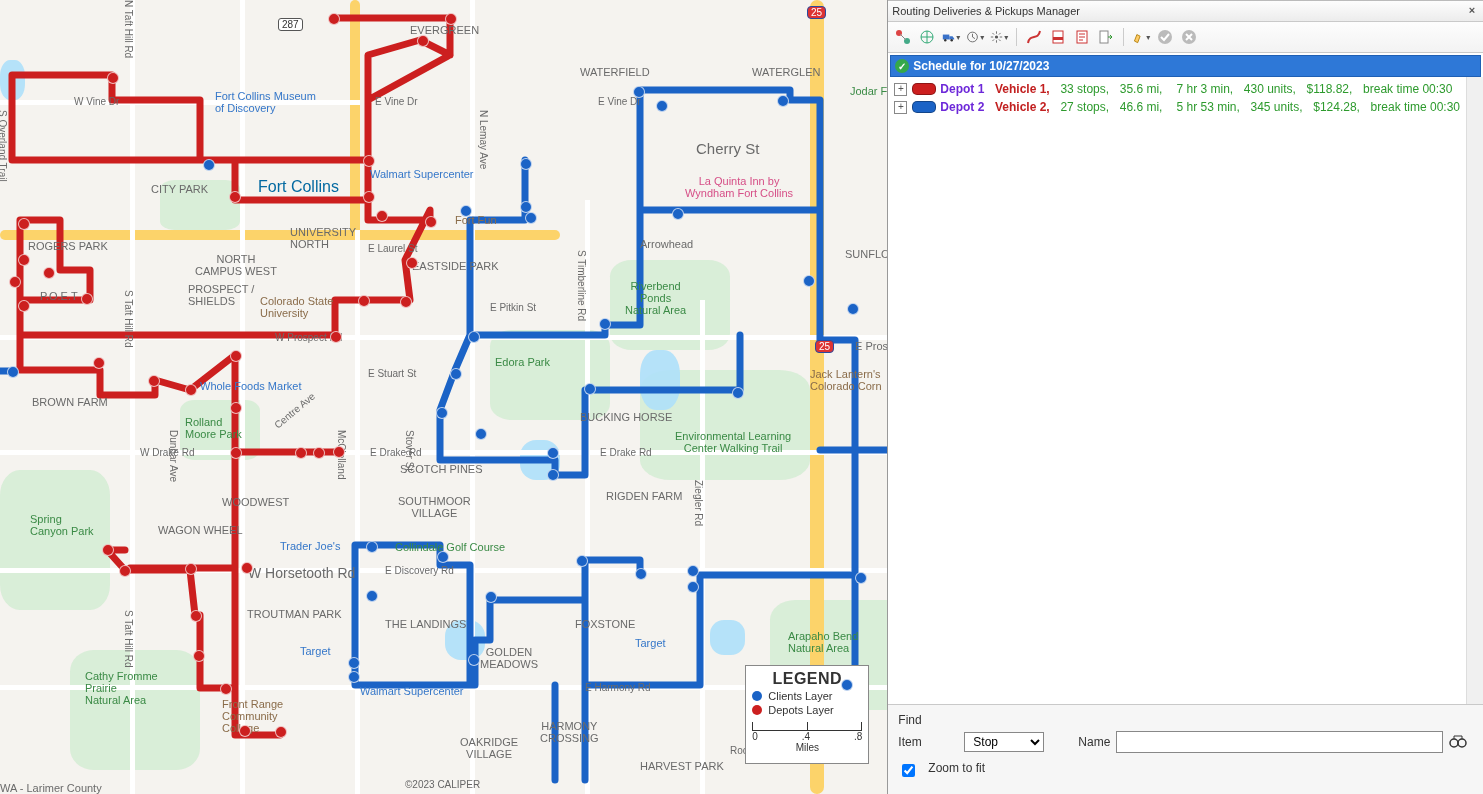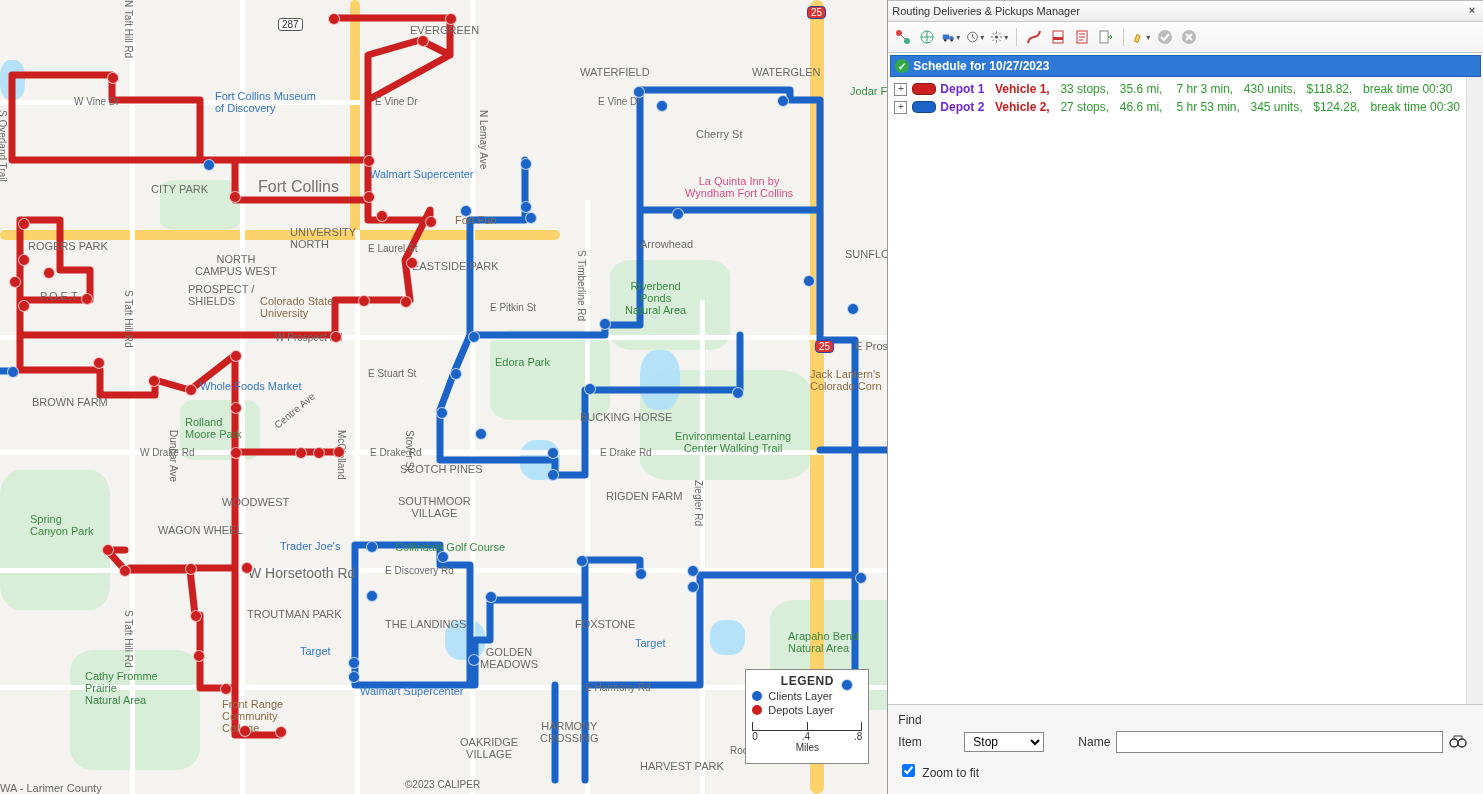--- a/index.html
+++ b/index.html
@@ -29,38 +29,38 @@
 }
 .map-bg {
   position: absolute;
   inset: 0;
 }
 .park { position:absolute; background:#d3ecd3; border-radius:18%; opacity:.85; }
 .water{ position:absolute; background:#aee0fa; border-radius:40%; opacity:.9; }
 .road-major{ position:absolute; background:#fff; }
 .road-hi{ position:absolute; background:#fcd36a; }
 .label { position:absolute; color:#6a6a6a; font-size:11px; white-space:nowrap; pointer-events:none;}
-.label.big{ font-size:16px; color:#737373;}
+.label.big{ font-size:16px; color:#0369a1;}
 .label.poi{ color:#3a8a45; font-size:11px;}
 .label.store{ color:#3577c9;}
 .label.pink{ color:#d64f87;}
 
 svg.routes{ position:absolute; inset:0; width:100%; height:100%; }
 .dot{ position:absolute; width:10px; height:10px; border-radius:50%; border:1px solid rgba(255,255,255,.7);}
 .dot.blue{ background:#1b63c6;}
 .dot.red { background:#cc1f1f;}
 
 .credit{ position:absolute; bottom:4px; left:405px; font-size:10px; color:#666;}
 
 .legend-box{
   position:absolute; right:18px; bottom:30px; width:110px;
   background:#fff; border:1px solid #888; padding:4px 6px 10px;
   font-size:11px; color:#333;
 }
-.legend-box .ttl{ font-weight:bold; text-align:center; font-size:12px; letter-spacing:.5px;}
+.legend-box .ttl{ font-weight:bold; text-align:center; font-size:16px; letter-spacing:.5px;}
 .leg-row{ display:flex; align-items:center; gap:6px; margin-top:2px;}
 .leg-dot{ width:10px; height:10px; border-radius:50%;}
 .scale{ margin-top:6px; text-align:center;}
 .scale-line{ height:8px; border:1px solid #333; border-top:none; display:flex;}
 .scale-line div{ flex:1; border-right:1px solid #333;}
 .scale-line div:last-child{border-right:none;}
 .scale-nums{ display:flex; justify-content:space-between; font-size:10px;}
 .scale-lbl{ font-size:10px;}
 
 
@@ -111,21 +111,21 @@
 .find-panel{
   border-top:1px solid #c9c9c9; background:#f6f6f6;
   padding:8px 10px 14px; font-size:12px; color:#333;
 }
 .find-title{ margin-bottom:4px; }
 .find-grid{ display:grid; grid-template-columns:60px 80px 60px 1fr 24px; gap:8px 6px; align-items:center;}
 select,input[type=text]{
   font:inherit; border:1px solid #888; height:20px; padding:0 4px; background:#fff;
 }
 .examples-row{ display:grid; grid-template-columns:146px 1fr; gap:6px; align-items:center; margin-top:8px;}
-.chkrow{ display:flex; align-items:flex-end; gap:4px;}
+.chkrow{ display:flex; align-items:flex-start; gap:10px;}
 .binoc{ cursor:pointer;}
 .scrollbar{ width:16px; background:#f0f0f0; border-left:1px solid #ddd;}
 .tree-wrap{ display:flex; flex:1; min-height:0;}
 </style>
 </head>
 <body>
 
 <div class="app">
 
   <div class="map-panel">
@@ -256,21 +256,21 @@
     <div class="label store" style="left:370px;top:168px">Walmart Supercenter</div>
     <div class="label store" style="left:360px;top:685px">Walmart Supercenter</div>
     <div class="label store" style="left:300px;top:645px">Target</div>
     <div class="label store" style="left:635px;top:637px">Target</div>
     <div class="label store" style="left:760px;top:685px">Costco Wholesale</div>
     <div class="label" style="left:455px;top:214px;color:#8a6c4a">Fort Fun</div>
 
     <div class="label" style="left:855px;top:340px">E Prospect</div>
     <div class="label" style="left:730px;top:745px;font-size:10px">Rock Creek Dr</div>
 
-    <div class="label" style="left:696px;top:128px;font-size:11px">Cherry St</div>
+    <div class="label" style="left:696px;top:140px;font-size:15px">Cherry St</div>
     <div class="label" style="left:375px;top:96px;font-size:10px">E Vine Dr</div>
     <div class="label" style="left:598px;top:96px;font-size:10px">E Vine Dr</div>
     <div class="label" style="left:74px;top:96px;font-size:10px">W Vine Dr</div>
     <div class="label" style="left:368px;top:243px;font-size:10px">E Laurel St</div>
     <div class="label" style="left:490px;top:302px;font-size:10px">E Pitkin St</div>
     <div class="label" style="left:275px;top:332px;font-size:10px">W Prospect Rd</div>
     <div class="label" style="left:368px;top:368px;font-size:10px">E Stuart St</div>
     <div class="label" style="left:140px;top:447px;font-size:10px">W Drake Rd</div>
     <div class="label" style="left:370px;top:447px;font-size:10px">E Drake Rd</div>
     <div class="label" style="left:600px;top:447px;font-size:10px">E Drake Rd</div>

